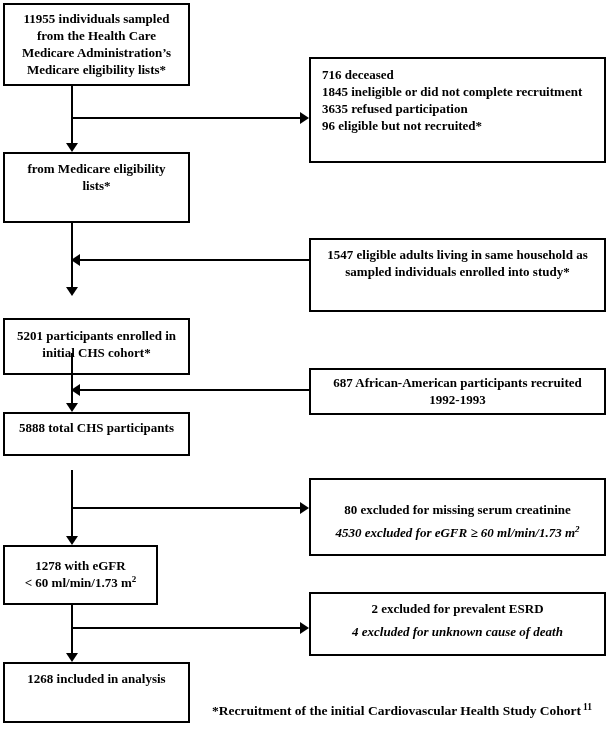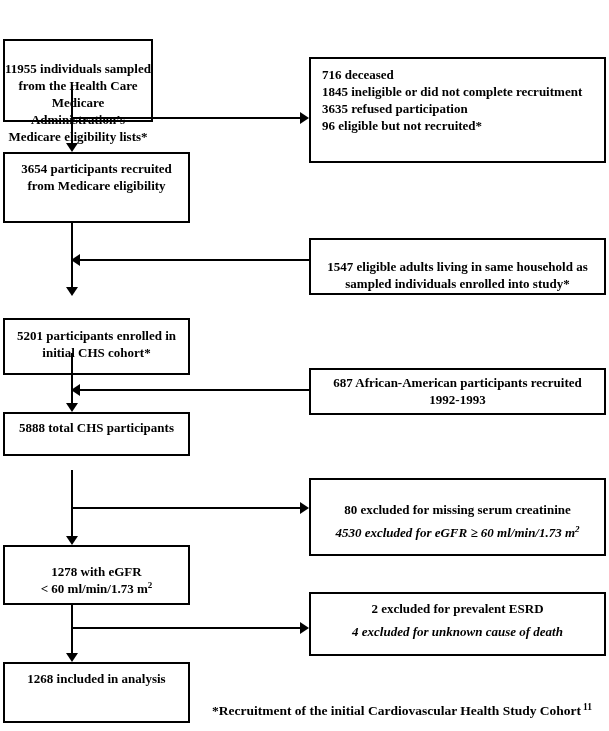--- a/index.html
+++ b/index.html
@@ -35,30 +35,30 @@
   .footnote {
     position: absolute;
     left: 212px;
     top: 703px;
     font-size: 13.5px;
     white-space: nowrap;
   }
   .footnote sup { font-size: 9.5px; margin-left: 2px; }
 
   
-  #box-sampled   { left: 3px; top: 3px;   width: 150px; height: 83px; padding-top: 19px; margin-top: 36px; }
+  #box-sampled   { left: 3px; top: 3px;   width: 187px; height: 83px; padding-top: 5px; }
   #box-recruited { left: 3px; top: 152px; width: 187px; height: 71px; padding-top: 6px; }
   #box-enrolled  { left: 3px; top: 286px; width: 187px; height: 57px; padding-top: 7px; margin-top: 32px; }
   #box-total     { left: 3px; top: 412px; width: 187px; height: 44px; padding-top: 5px; }
-  #box-egfr      { left: 3px; top: 545px; width: 187px; height: 60px; padding-top: 16px; }
+  #box-egfr      { left: 3px; top: 545px; width: 155px; height: 60px; padding-top: 10px; }
   #box-analysis  { left: 3px; top: 662px; width: 187px; height: 61px; padding-top: 6px; }
 
   
   #box-not-recruited    { left: 309px; top: 57px;  width: 297px; height: 106px; padding: 7px 4px 0 11px; }
-  #box-household        { left: 309px; top: 238px; width: 297px; height: 57px;  padding-top: 18px; }
+  #box-household        { left: 309px; top: 238px; width: 297px; height: 74px;  padding-top: 6px; }
   #box-african-american { left: 309px; top: 368px; width: 297px; height: 47px;  padding-top: 4px; }
   #box-excluded-egfr    { left: 309px; top: 478px; width: 297px; height: 78px;  padding-top: 21px; }
   #box-excluded-esrd    { left: 309px; top: 592px; width: 297px; height: 64px;  padding-top: 6px; }
 
   
   #v1 { left: 71px; top: 85px;  width: 2px; height: 58px; }
   #v2 { left: 71px; top: 223px; width: 2px; height: 65px; }
   #v3 { left: 71px; top: 353px; width: 2px; height: 51px; }
   #v4 { left: 71px; top: 470px; width: 2px; height: 67px; }
   #v5 { left: 71px; top: 605px; width: 2px; height: 49px; }
@@ -87,22 +87,22 @@
 
 <div class="canvas">
 
   <div class="box center" id="box-sampled">
       <div class="line">11955 individuals sampled</div>
       <div class="line">from the Health Care</div>
       <div class="line">Medicare Administration’s</div>
       <div class="line">Medicare eligibility lists*</div>
     </div>
   <div class="box center" id="box-recruited">
-      <div class="line">3654 participants recruited</div>
       <div class="line">from Medicare eligibility</div>
+      <div class="line">lists*</div>
     </div>
   <div class="box center" id="box-enrolled">
       <div class="line">5201 participants enrolled in</div>
       <div class="line">initial CHS cohort*</div>
     </div>
   <div class="box center" id="box-total">
       <div class="line">5888 total CHS participants</div>
     </div>
   <div class="box center" id="box-egfr">
       <div class="line">1278 with eGFR</div>

